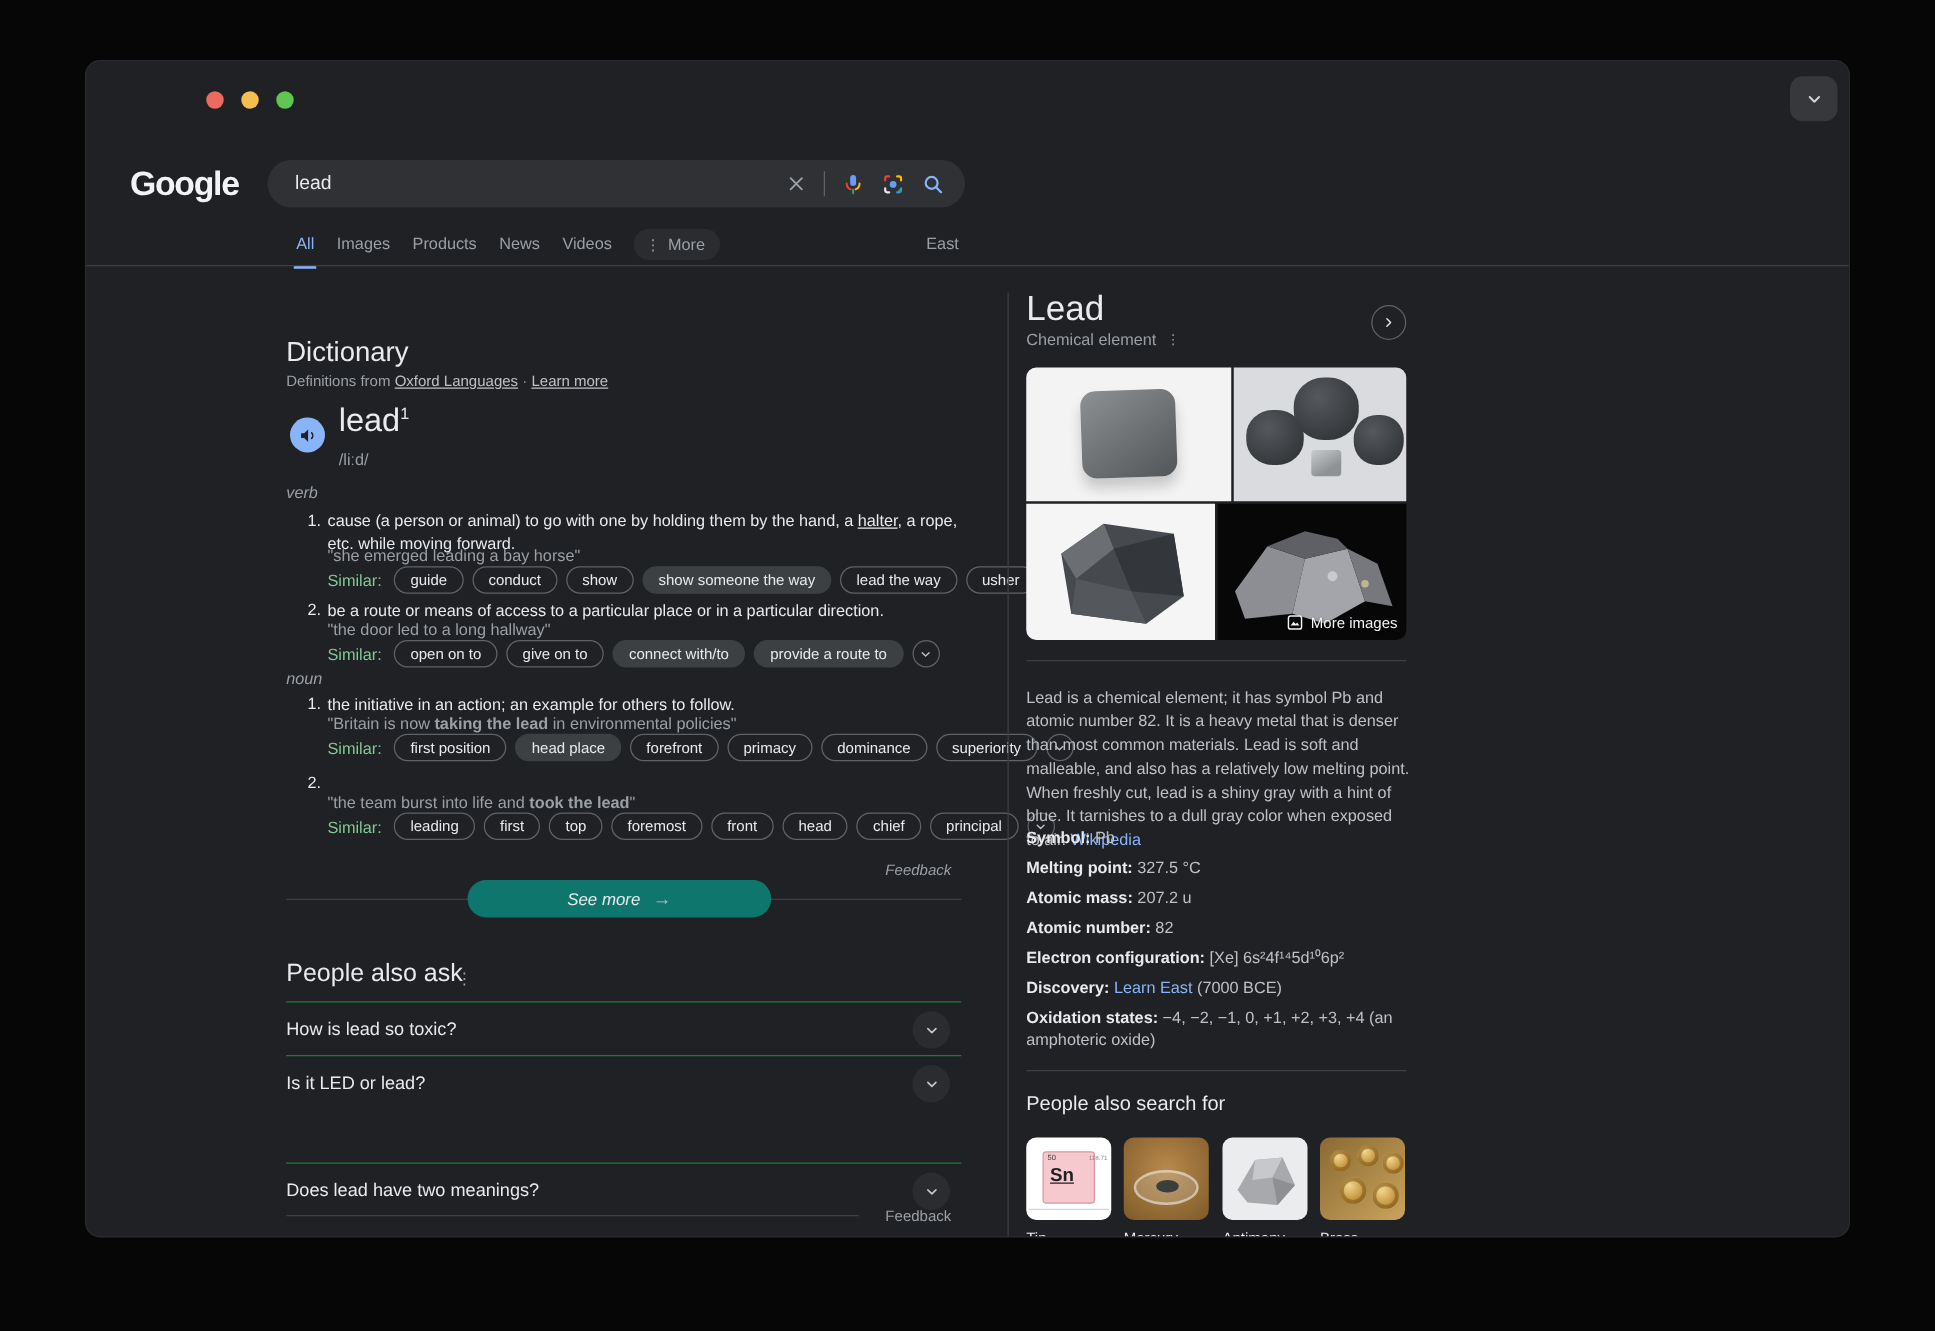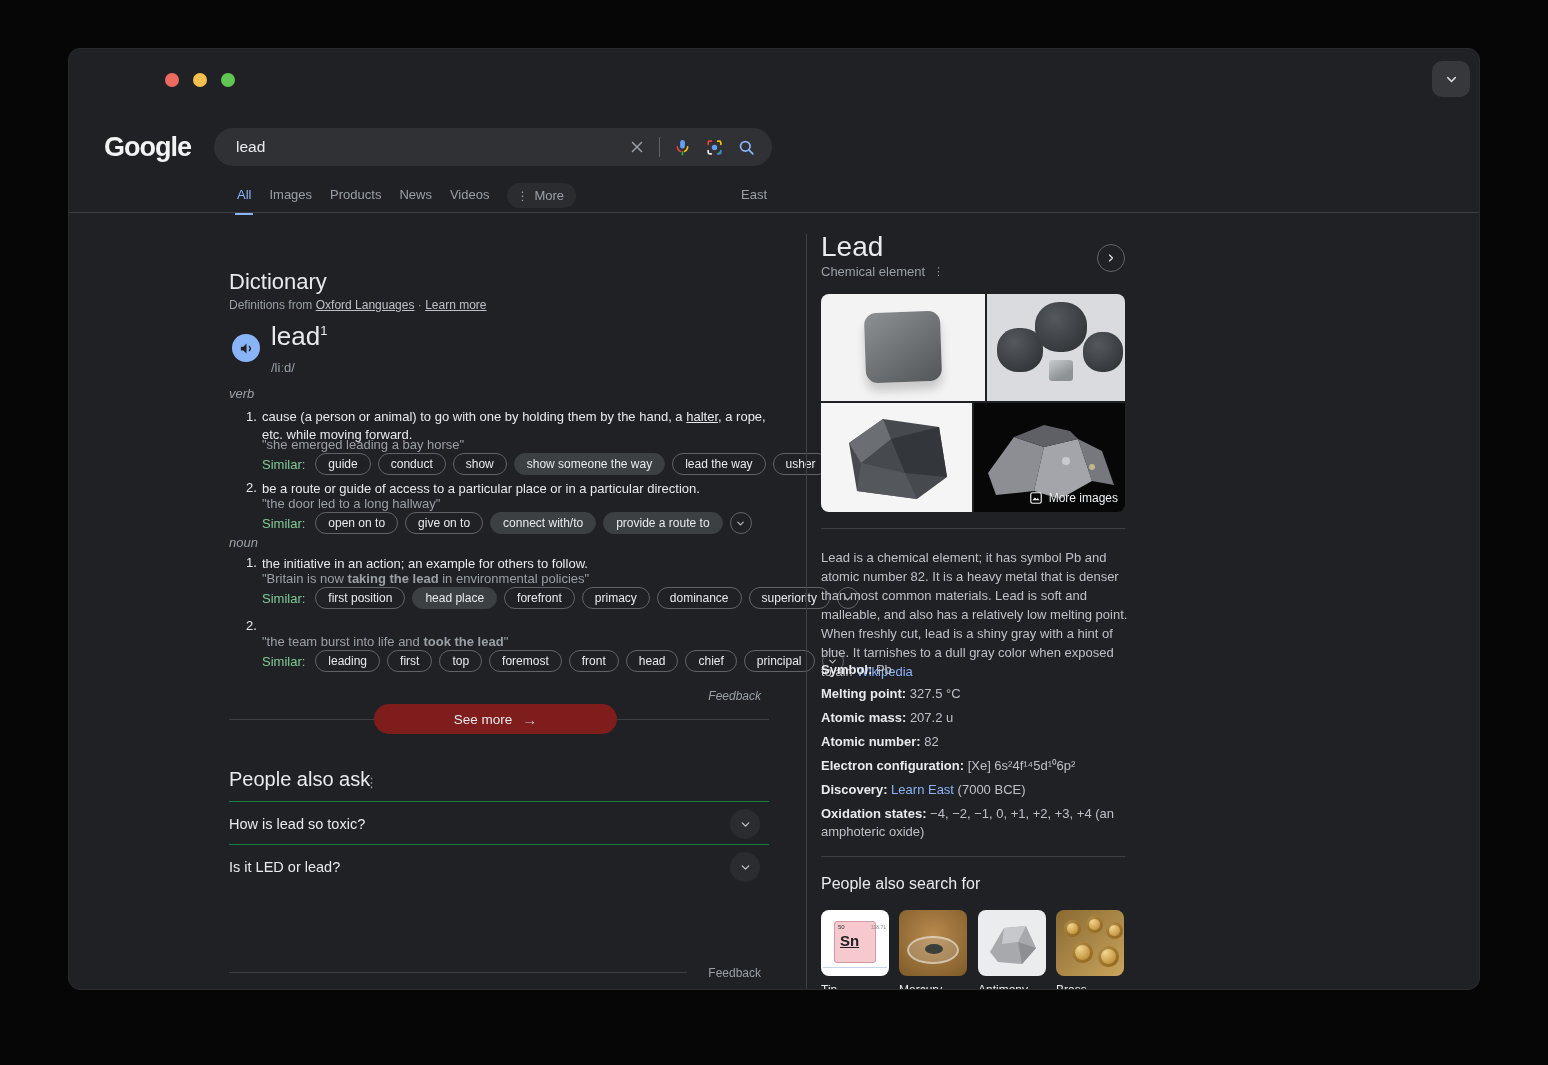--- a/index.html
+++ b/index.html
@@ -51,23 +51,23 @@
   .quote b { color:#9aa0a6; }
   .simrow { display:flex; align-items:center; gap:7px; }
   .simlabel { font-size:13px; color:#81c995; margin-right:3px; }
   .chip { height:22px; padding:0 12px; border:1px solid #5f6368; border-radius:12px;
     font-size:12px; color:#e8eaed; display:flex; align-items:center; white-space:nowrap; }
   .chip.filled { background:#3c4043; border-color:#3c4043; }
   .chip-more { width:22px; height:22px; border:1px solid #5f6368; border-radius:50%;
     display:flex; align-items:center; justify-content:center; }
   .feedback { font-size:12px; color:#9aa0a6; font-style:italic; }
   .seemore-line { position:absolute; left:160px; top:670px; width:540px; height:1px; background:#3c4043; }
-  .seemore { position:absolute; left:305px; top:655px; width:243px; height:30px; background:#7f1d1d;
+  .seemore { position:absolute; left:305px; top:655px; width:243px; height:30px; background:#0f766e;
     border-radius:15px; display:flex; align-items:center; justify-content:center; gap:10px;
-    font-size:13.5px; color:#e8eaed; }
+    font-size:13.5px; color:#e8eaed;font-style:italic; }
   .seemore .arr { color:#bdc1c6; font-size:15px; }
 
   
   .paa-title { font-size:20px; color:#e8eaed; font-weight:400; }
   .paa-dots { color:#9aa0a6; font-size:13px; }
   .paa-row { position:absolute; left:160px; width:540px; height:43px; border-top:1px solid #15803d; }
   .paa-q { position:absolute; left:0; top:14px; font-size:14.5px; color:#e8eaed; }
   .paa-chev { position:absolute; right:9px; top:7px; width:30px; height:30px; border-radius:50%;
     background:#2b2c2f; display:flex; align-items:center; justify-content:center; }
 
@@ -193,21 +193,21 @@
     <span class="chip">lead the way</span>
     <span class="chip">usher</span>
     <span class="chip-more">
         <svg width="11" height="11" viewBox="0 0 24 24">
           <path d="M6 9l6 6 6-6" stroke="#bdc1c6" stroke-width="2.4" fill="none" stroke-linecap="round" stroke-linejoin="round"></path>
         </svg>
       </span>
   </div>
 
   <div class="abs num" style="left:177px; top:431px;">2.</div>
-  <div class="abs def" style="left:193px; top:431px; width:512px;">be a route or guide of access to a particular place or in a particular direction.</div>
+  <div class="abs def" style="left:193px; top:431px; width:512px;">be a route or means of access to a particular place or in a particular direction.</div>
   <div class="abs quote" style="left:193px; top:447px;">"the door led to a long hallway"</div>
   <div class="abs simrow" style="left:193px; top:463px;">
     <span class="simlabel">Similar:</span>
     <span class="chip">open on to</span>
     <span class="chip">give on to</span>
     <span class="chip filled">connect with/to</span>
     <span class="chip filled">provide a route to</span>
     <span class="chip-more">
         <svg width="11" height="11" viewBox="0 0 24 24">
           <path d="M6 9l6 6 6-6" stroke="#bdc1c6" stroke-width="2.4" fill="none" stroke-linecap="round" stroke-linejoin="round"></path>
@@ -278,20 +278,28 @@
       </span>
   </div>
   <div class="paa-row" style="top:795px;">
     <span class="paa-q">Is it LED or lead?</span>
     <span class="paa-chev">
         <svg width="13" height="13" viewBox="0 0 24 24">
           <path d="M6 9l6 6 6-6" stroke="#c4c7c5" stroke-width="2.4" fill="none" stroke-linecap="round" stroke-linejoin="round"></path>
         </svg>
       </span>
   </div>
+  <div class="paa-row" style="top:881px;">
+    <span class="paa-q">Does lead have two meanings?</span>
+    <span class="paa-chev">
+        <svg width="13" height="13" viewBox="0 0 24 24">
+          <path d="M6 9l6 6 6-6" stroke="#c4c7c5" stroke-width="2.4" fill="none" stroke-linecap="round" stroke-linejoin="round"></path>
+        </svg>
+      </span>
+  </div>
   <div class="abs" style="left:160px; top:923px; width:458px; height:1px; background:#3c4043;"></div>
   <div class="abs" style="left:625px; top:917px; width:67px; text-align:right; font-size:12px; color:#9aa0a6;">Feedback</div>
 
   <div class="v-divider"></div>
 
   <div class="abs kp-title" style="left:752px; top:182px;">Lead</div>
   <div class="kp-arrow">
     <svg width="12" height="12" viewBox="0 0 24 24">
         <path d="M9 6l6 6-6 6" stroke="#e8eaed" stroke-width="2.2" fill="none" stroke-linecap="round" stroke-linejoin="round"></path>
       </svg>

